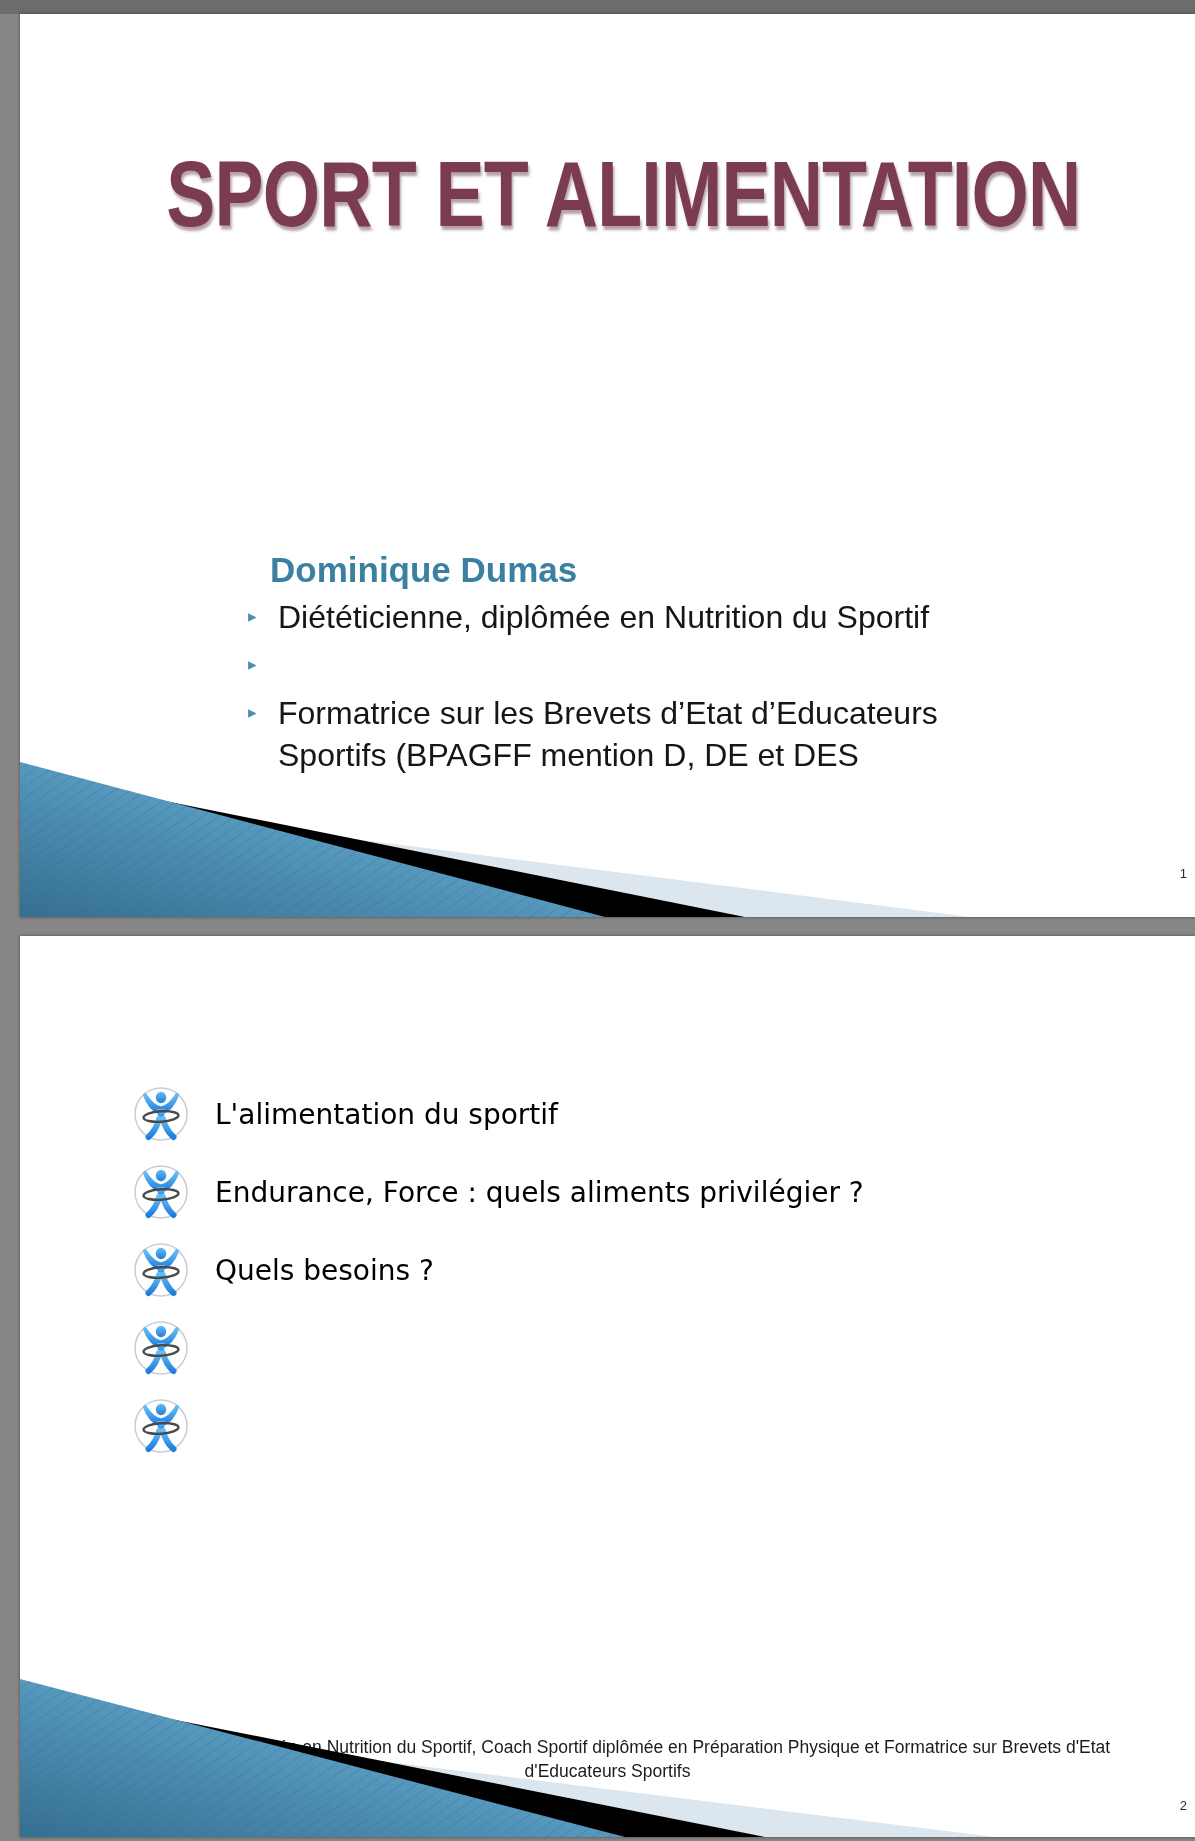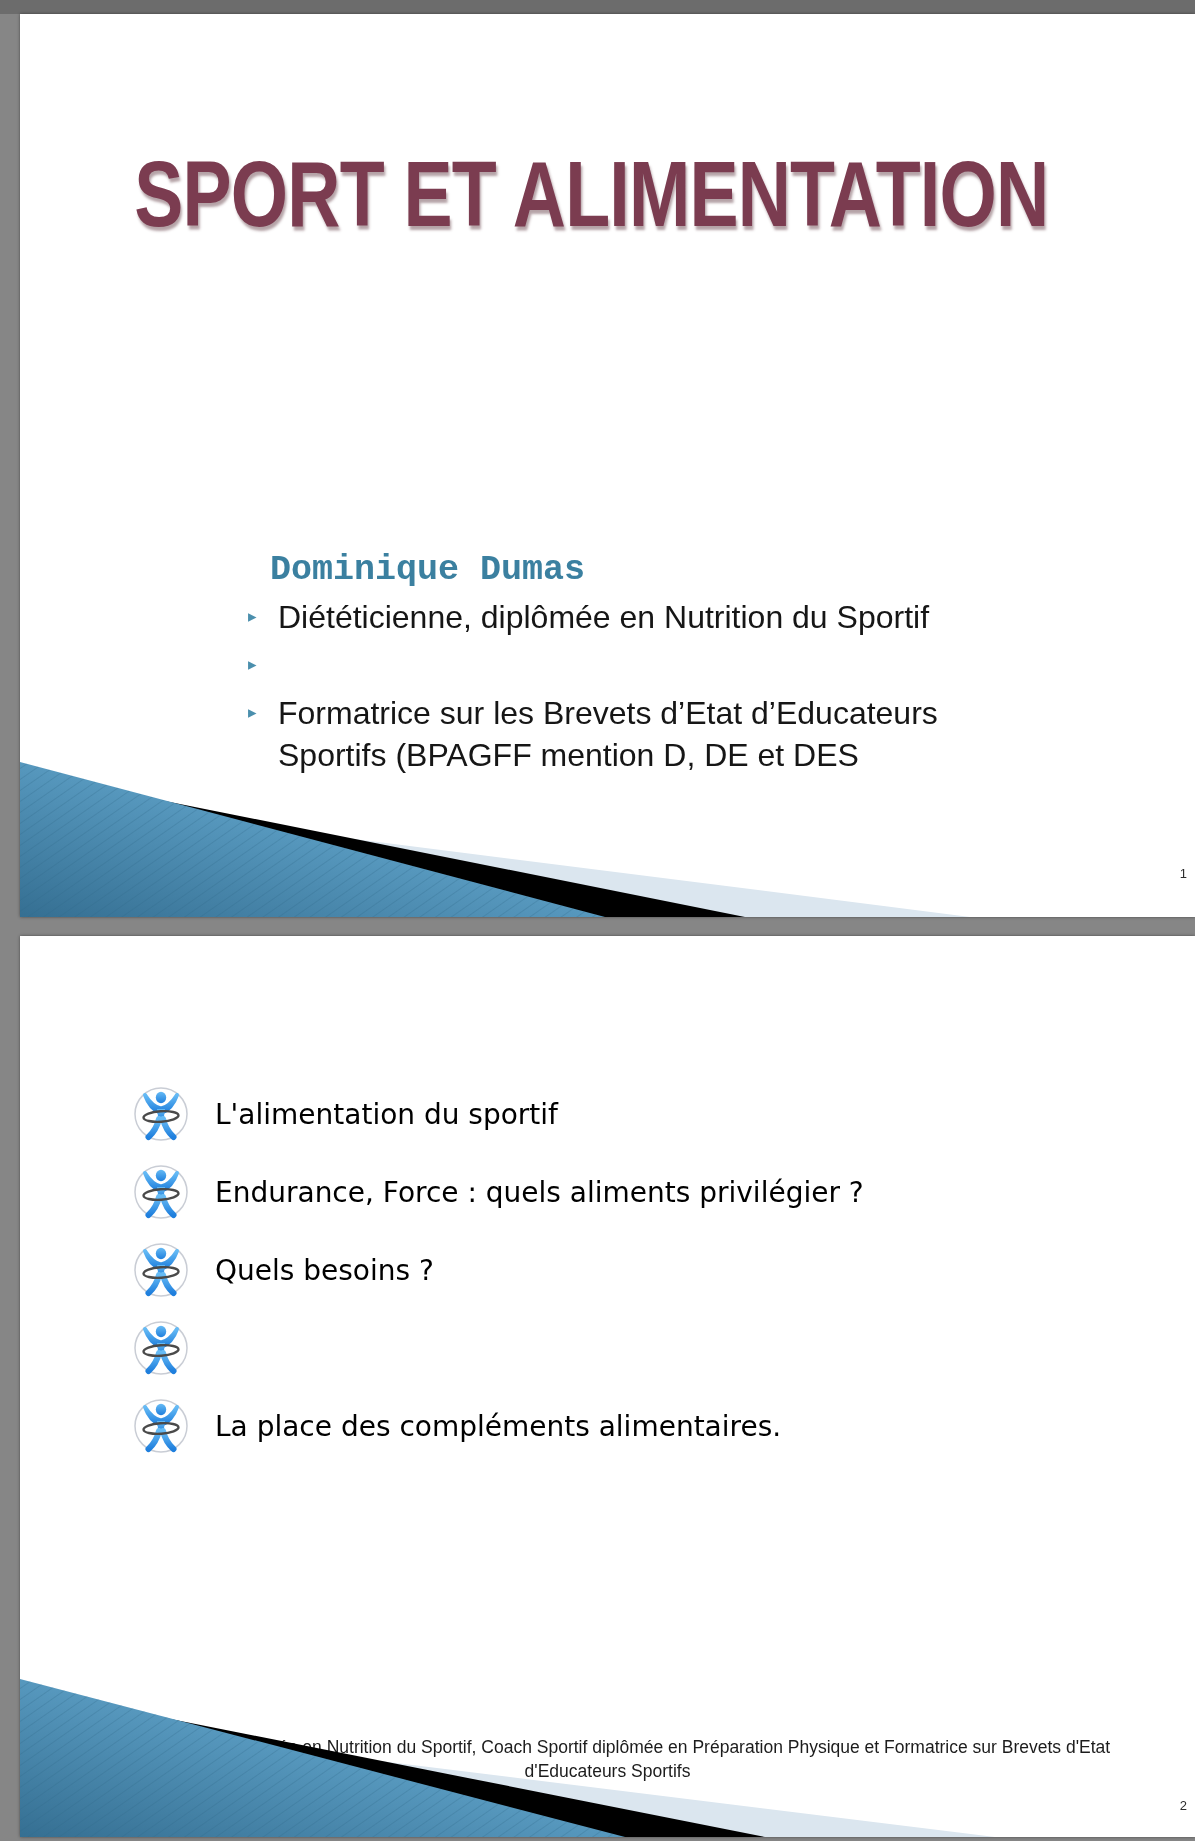--- a/index.html
+++ b/index.html
@@ -18,32 +18,32 @@
     position:absolute;left:20px;width:1175px;background:#ffffff;
     box-shadow:0 0 3px rgba(0,0,0,.45);
     overflow:hidden;
   }
   .slide1{top:14px;height:903px;}
   .slide2{top:936px;height:901px;}
 
   
   .title-wrap{
     position:absolute;left:0;top:128px;width:1175px;
-    text-align:left;white-space:nowrap;
+    text-align:right;white-space:nowrap;
   }
   .title-text{
     display:inline-block;
     font-size:92px;font-weight:bold;letter-spacing:-1px;
     color:#7b3c50;
     transform:scaleX(0.80);transform-origin:50% 50%;
     text-shadow:2px 4px 3px rgba(70,25,35,0.40);
   }
   .author{
     position:absolute;left:250px;top:536px;
-    font-family:Liberation Mono, monospace;
+    font-family:Liberation Sans, sans-serif;
     font-size:35px;font-weight:bold;color:#3b80a0;
   }
   .bullets{
     position:absolute;left:228px;top:582px;width:772px;
     margin:0;padding:0;list-style:none;
   }
   .bullets li{
     display:flex;align-items:flex-start;
     font-size:32px;line-height:42px;color:#161616;
     margin-bottom:6px;
@@ -222,21 +222,20 @@
           </defs>
           <circle cx="27" cy="27" r="26" fill="#ffffff" stroke="#c9cdd5" stroke-width="1.5"></circle>
           <ellipse cx="27" cy="10.5" rx="5.2" ry="5.8" fill="url(#figBlue)"></ellipse>
           <path d="M11,8 C15,19 21,23.5 26,25.5 L28,25.5 C33,23.5 39,19 43,8
                    C38,16 32,20.5 27,21.5 C22,20.5 16,16 11,8 Z" fill="url(#figBlue)" stroke="url(#figBlue)" stroke-width="4" stroke-linejoin="round"></path>
           <path d="M23,22 L31,22 L29.5,33 L24.5,33 Z" fill="url(#figBlue)"></path>
           <path d="M25,32 C23,40 19,46 14.5,50" stroke="url(#figBlue)" stroke-width="6" fill="none" stroke-linecap="round"></path>
           <path d="M29,32 C31,40 35,46 39.5,50" stroke="url(#figBlue)" stroke-width="6" fill="none" stroke-linecap="round"></path>
           <ellipse cx="27" cy="29.5" rx="17.5" ry="5.2" fill="none" stroke="#4a4a4a" stroke-width="2.4" transform="rotate(-4 27 29.5)"></ellipse>
         </svg>
-        <span class="topic-label">La place des compléments alimentaires.</span>
       </div>
   </div>
 
   <div class="footer-note">Diététicienne spécialisée en Nutrition du Sportif,  Coach Sportif diplômée en Préparation Physique et Formatrice sur Brevets d'Etat d'Educateurs Sportifs</div>
 
   <svg class="deco" viewBox="0 0 1175 160" preserveAspectRatio="none">
     <polygon points="20,42 975,160 20,160" fill="#dbe6ef"></polygon>
     <polygon points="60,24 745,160 580,160" fill="#000000"></polygon>
     <polygon points="0,2 605,160 0,160" fill="url(#tealGrad)"></polygon>
     <polygon points="0,2 605,160 0,160" fill="url(#diagStripes)"></polygon>

